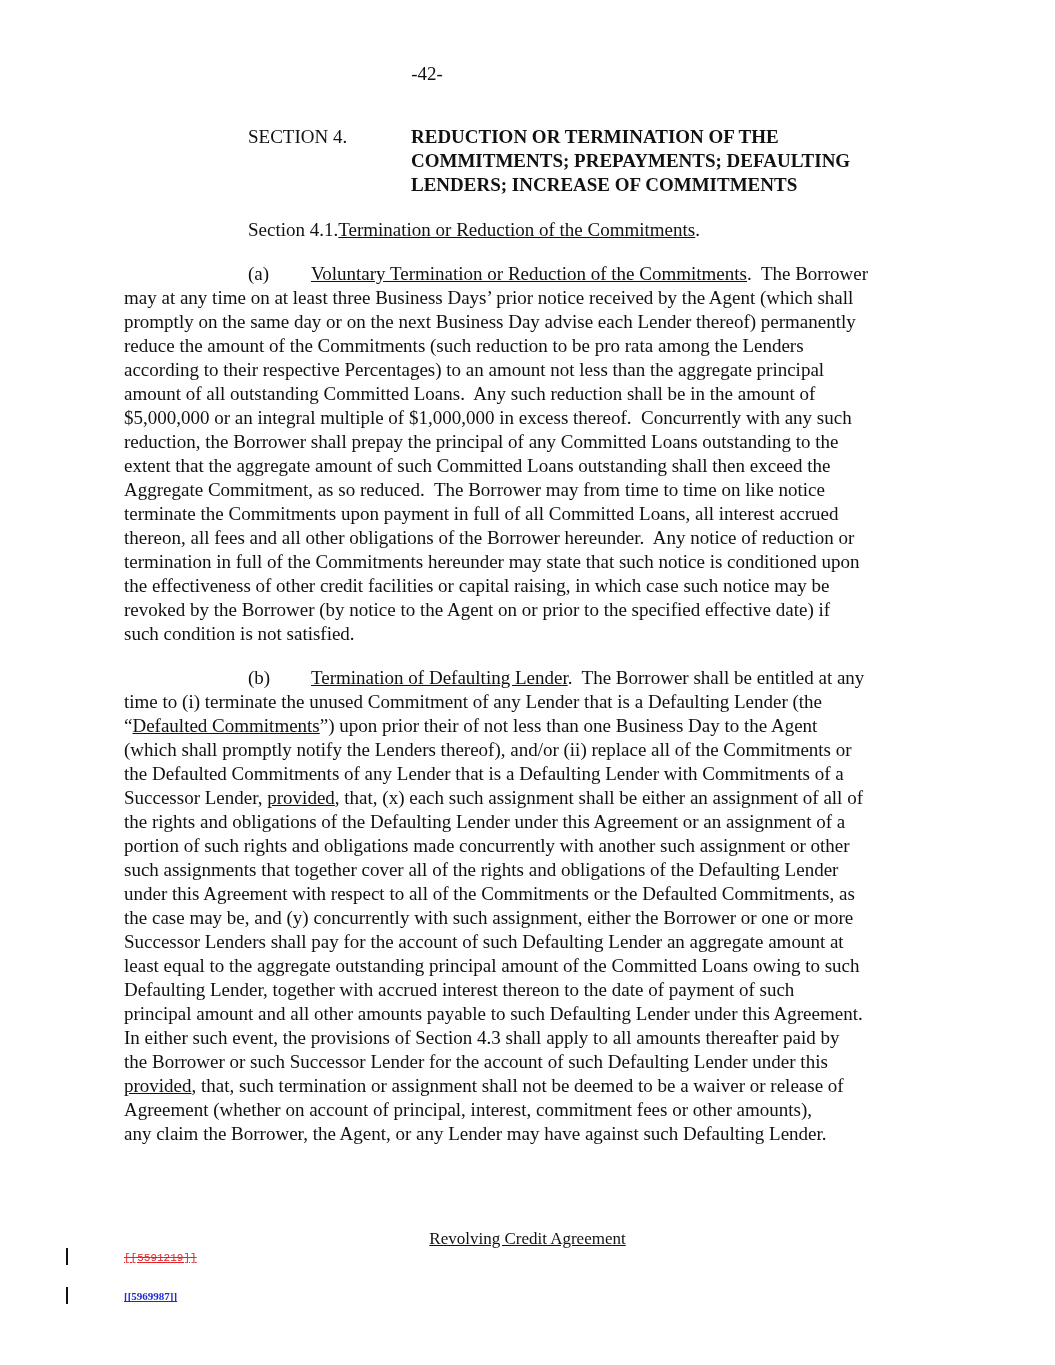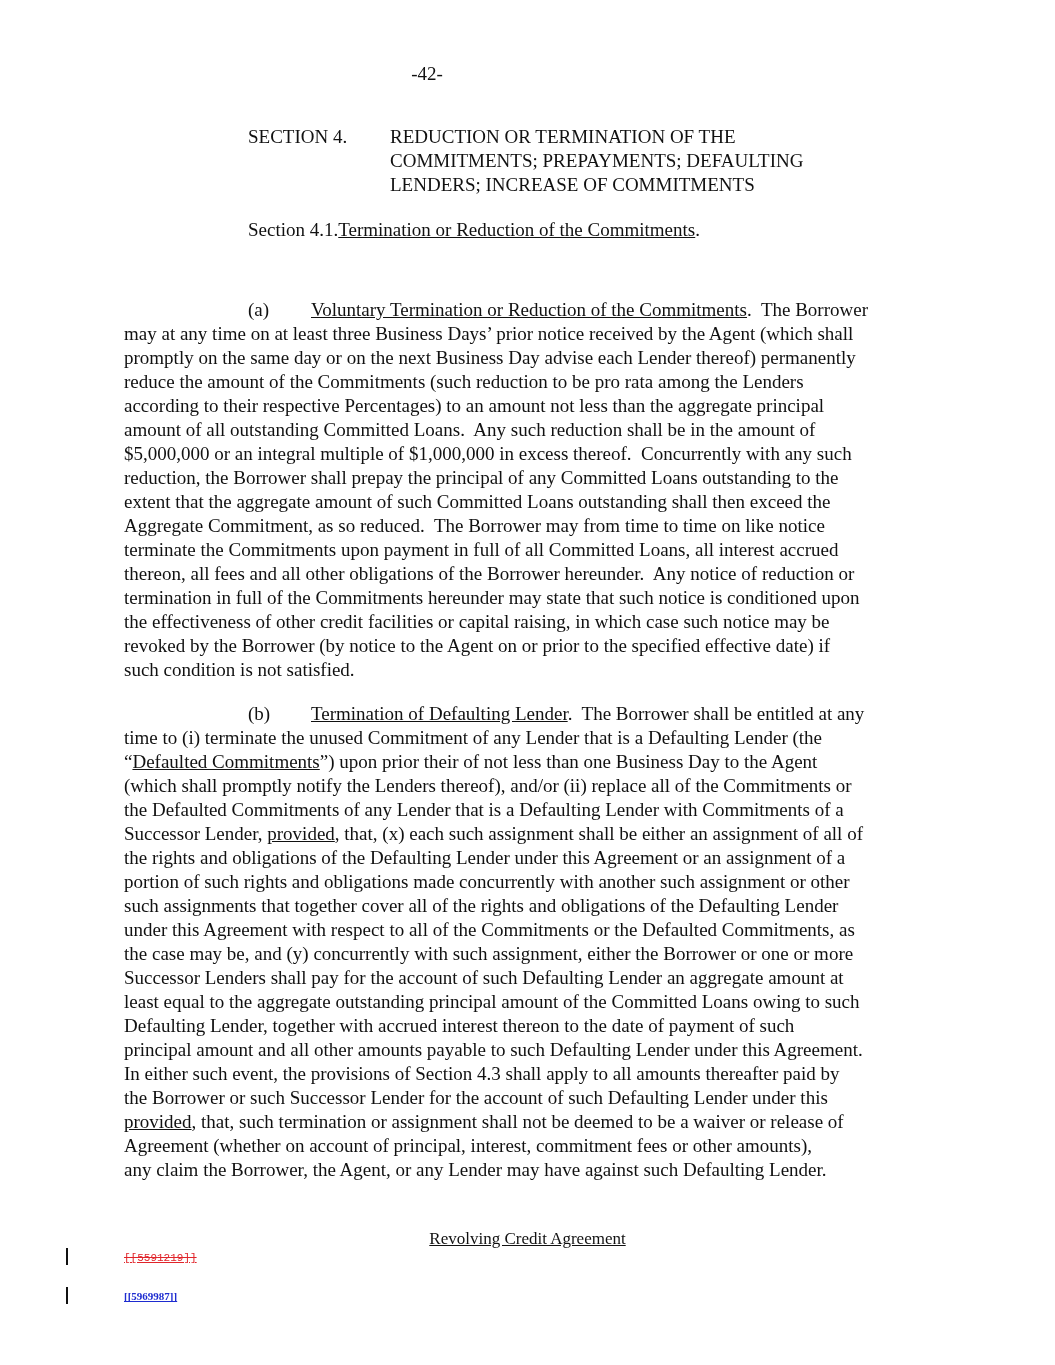--- a/index.html
+++ b/index.html
@@ -2,24 +2,24 @@
 <html><head>
 <meta charset="utf-8">
 <style>
   html, body { margin:0; padding:0; background:#ffffff; }
   body { width:1055px; height:1365px; position:relative; overflow:hidden;
          font-family:"Liberation Serif", "DejaVu Serif", serif; color:#111; }
   .abs { position:absolute; }
   .pagenum { top:63px; left:0; width:854px; text-align:center; font-size:19px; }
   .sec-head { top:125px; left:248px; font-size:19px; line-height:24px; }
   .sec-head .num { position:absolute; left:0; top:0; white-space:nowrap; }
-  .sec-head .title { position:absolute; left:142px; top:0; white-space:nowrap; }
+  .sec-head .title { position:absolute; left:163px; top:0; white-space:nowrap;font-weight:bold; }
   .sub-head { top:218px; left:248px; font-size:19px; line-height:24px; white-space:nowrap; }
   .sub-head .t { }
-  .para { left:124px; width:820px; font-size:19px; line-height:24px;margin-top:36px; }
+  .para { left:124px; width:820px; font-size:19px; line-height:24px; }
   .line { white-space:nowrap; display:block; }
   .ind { padding-left:124px; }
   .ind .lbl { display:inline-block; width:63px; }
   u { text-decoration:underline; }
   .p-a { top:262px; }
   .p-b { top:666px; }
   .footer-title { top:1229px; left:0; width:1055px; text-align:center; font-size:17px; }
   .footer-title span { text-decoration:underline; }
   .bar { left:66px; width:2px; height:17px; background:#111; }
   .doc-id { left:124px; font-size:11px; font-family:"Liberation Serif", serif; text-decoration:underline; }

